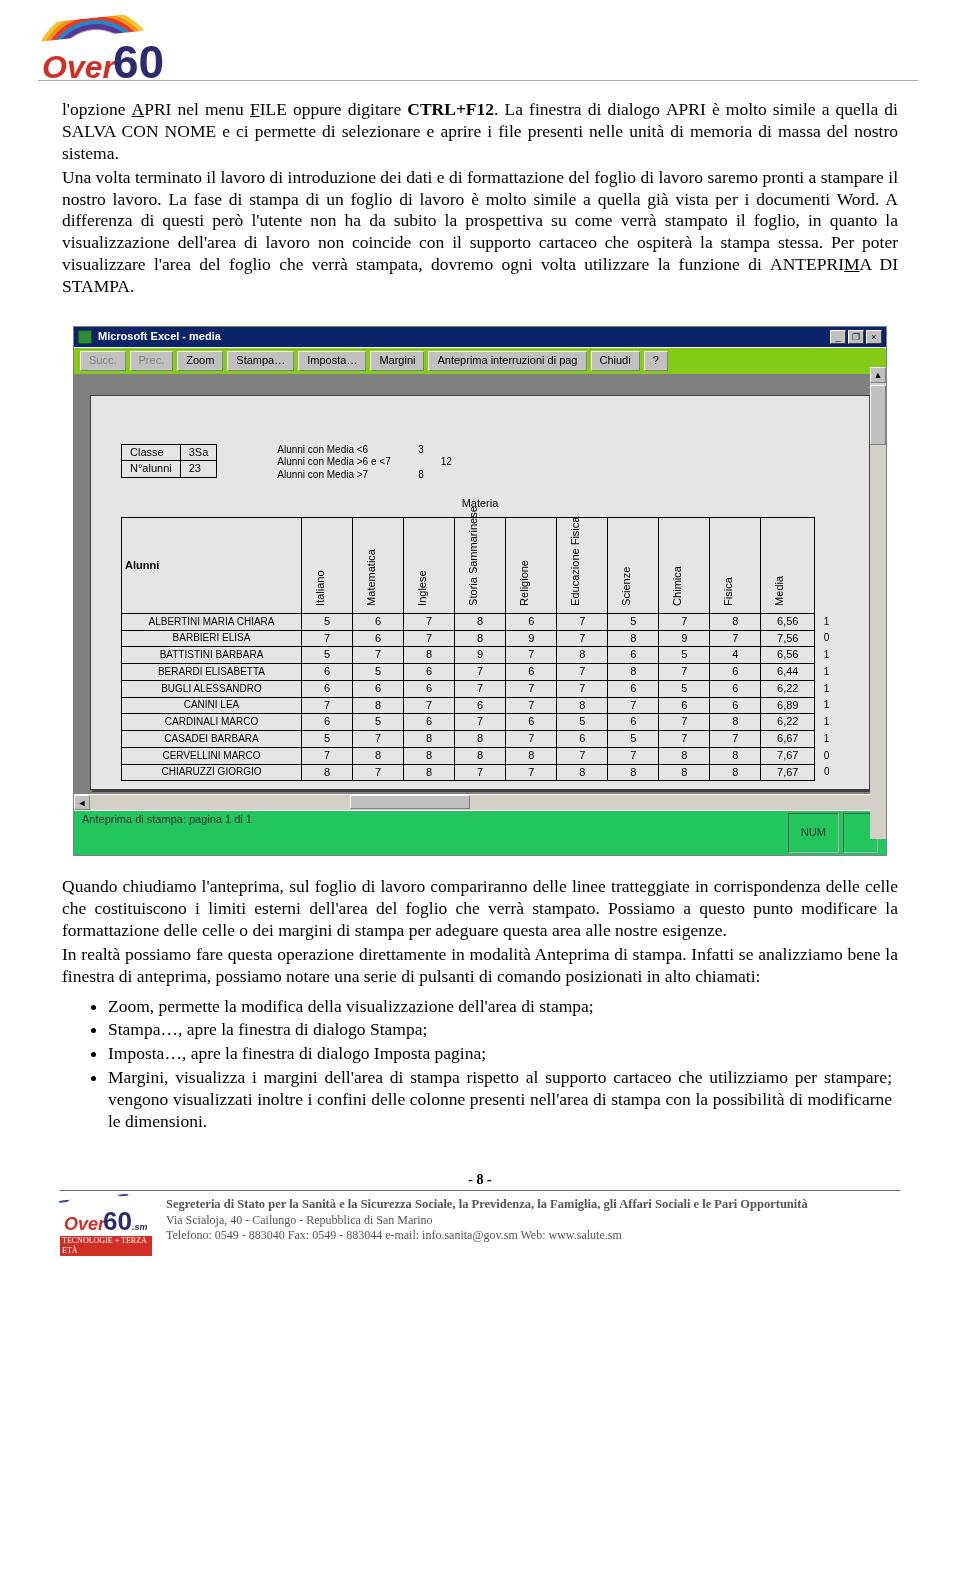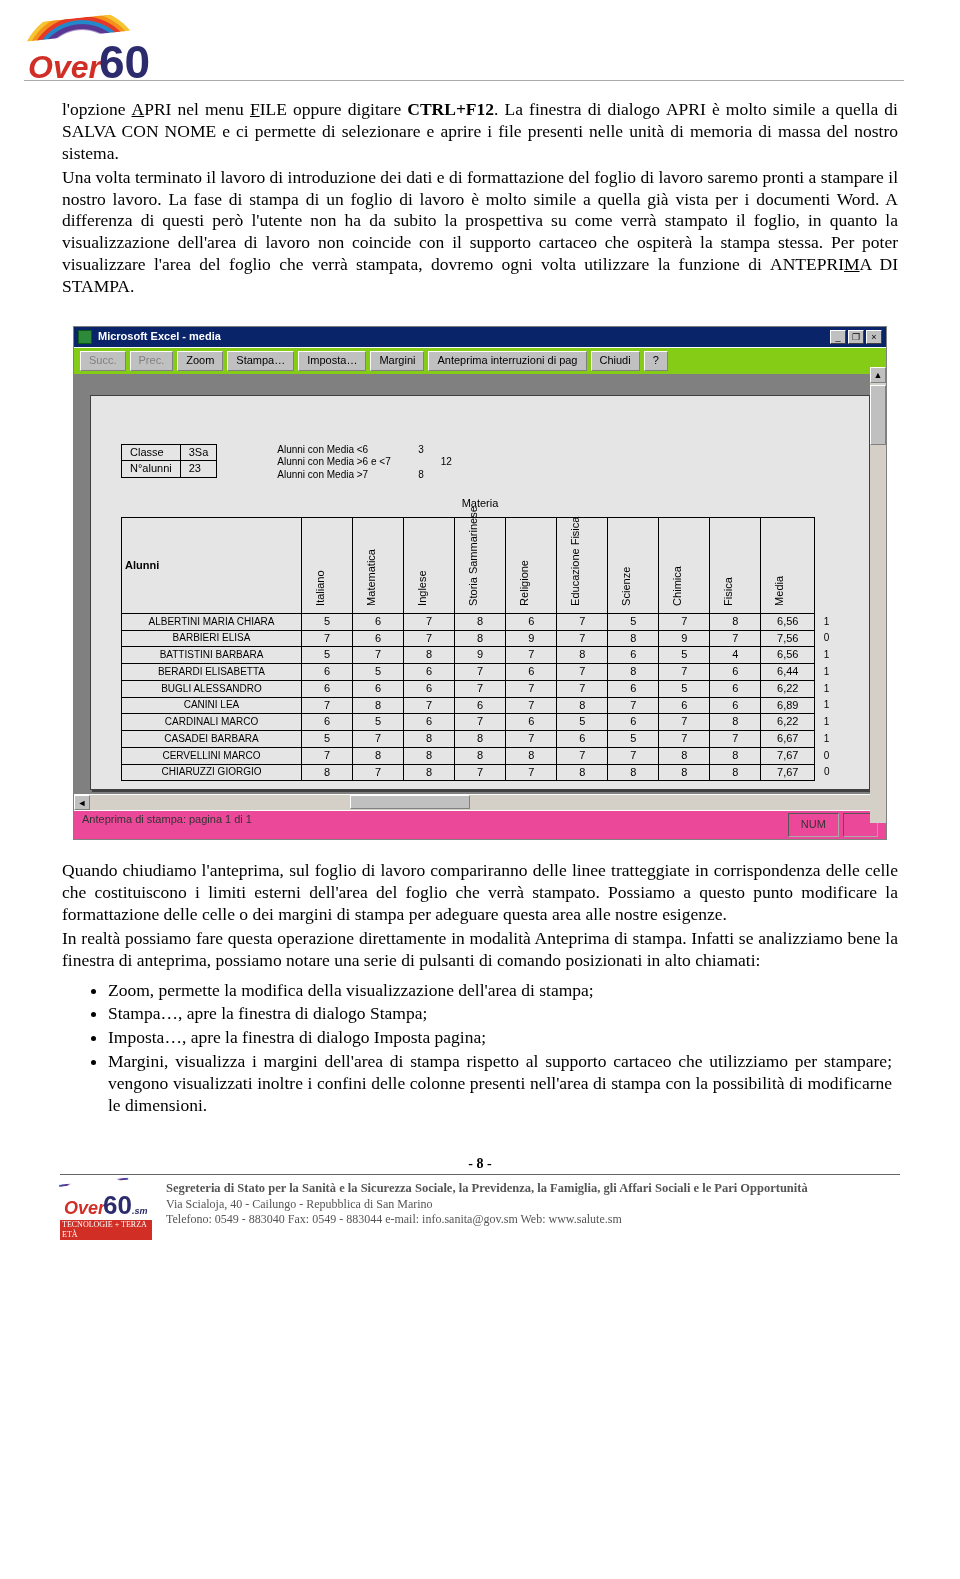--- a/index.html
+++ b/index.html
@@ -5,21 +5,21 @@
   * { box-sizing: border-box; margin: 0; padding: 0; }
   body {
     width: 960px;
     background: #fff;
     font-family: "Times New Roman", Times, serif;
     font-size: 17.5px;
     color: #000;
     line-height: 1.25;
   }
   
-  .page-header { padding: 18px 0 4px 24px; }
+  .page-header { padding: 18px 0 4px 38px; }
   .logo-wrap { position: relative; width: 150px; height: 58px; }
   .rainbow {
     width: 110px; height: 44px;
     background:
       radial-gradient(circle at 50% 120%, transparent 40px, #5a3792 42px, #5a3792 46px, transparent 47px),
       radial-gradient(circle at 50% 120%, transparent 44px, #2288cc 46px, #2288cc 50px, transparent 51px),
       radial-gradient(circle at 50% 120%, transparent 48px, #e63828 50px, #e63828 54px, transparent 55px),
       radial-gradient(circle at 50% 120%, transparent 52px, #f3911a 54px, #f3911a 58px, transparent 59px),
       radial-gradient(circle at 50% 120%, transparent 56px, #f6c430 58px, #f6c430 62px, transparent 63px);
     background-repeat:no-repeat;
@@ -89,23 +89,23 @@
   .data-table th.rotate { height: 96px; white-space: nowrap; }
   .data-table th.rotate > div { transform: translate(6px, 30px) rotate(-90deg); width:20px; font-weight:normal;}
   .data-table th.alunni { width: 180px; font-weight:bold;}
   .data-table td { text-align:center;}
   .data-table td.name { text-align:center; font-size:10px;}
   .small-trail {font-size:10px; border:none !important;}
   .excel-scrollbar { display:flex; height:16px; background:#c0c0c0; border-top:1px solid #fff;}
   .sb-arrow { width:16px; background:#c0c0c0; border:1px solid #fff; border-right-color:#808080; border-bottom-color:#808080; text-align:center; font-size:9px; line-height:14px;}
   .sb-track { flex:1; background:#d4d0c8;}
   .sb-thumb { width:120px; height:14px; background:#c0c0c0; border:1px solid #fff; border-right-color:#808080; border-bottom-color:#808080; margin-left:260px;}
-  .excel-statusbar { background:#ec4899; display:flex; padding:2px 8px; font-size:11px; border-top:1px solid #fff; color:#333;justify-content:center;}
+  .excel-statusbar { background:#22c55e; display:flex; padding:2px 8px; font-size:11px; border-top:1px solid #fff; color:#333;justify-content:center;}
   .excel-statusbar .sleft{flex:1;}
-  .excel-statusbar .scell{ border:1px inset #aaa; padding:4px 12px; margin-left:4px;}
+  .excel-statusbar .scell{ border:1px inset #aaa; padding:12px 12px; margin-left:4px;}
   .vscroll { position:absolute; right:0; top:40px; bottom:16px; width:16px; background:#d4d0c8;}
   .vscroll .sb-arrow{height:16px;}
   .vscroll .vthumb{height:60px; background:#c0c0c0; border:1px solid #fff; border-right-color:#808080; border-bottom-color:#808080; margin-top:2px;}
   .ewrap{position:relative;}
 
   ul.bullets { margin: 8px 0 0 46px; }
   ul.bullets li { margin-bottom: 2px; list-style: disc; text-align: justify; padding-right:6px;}
 
   .page-footer {
     padding: 24px 60px 18px 60px;

